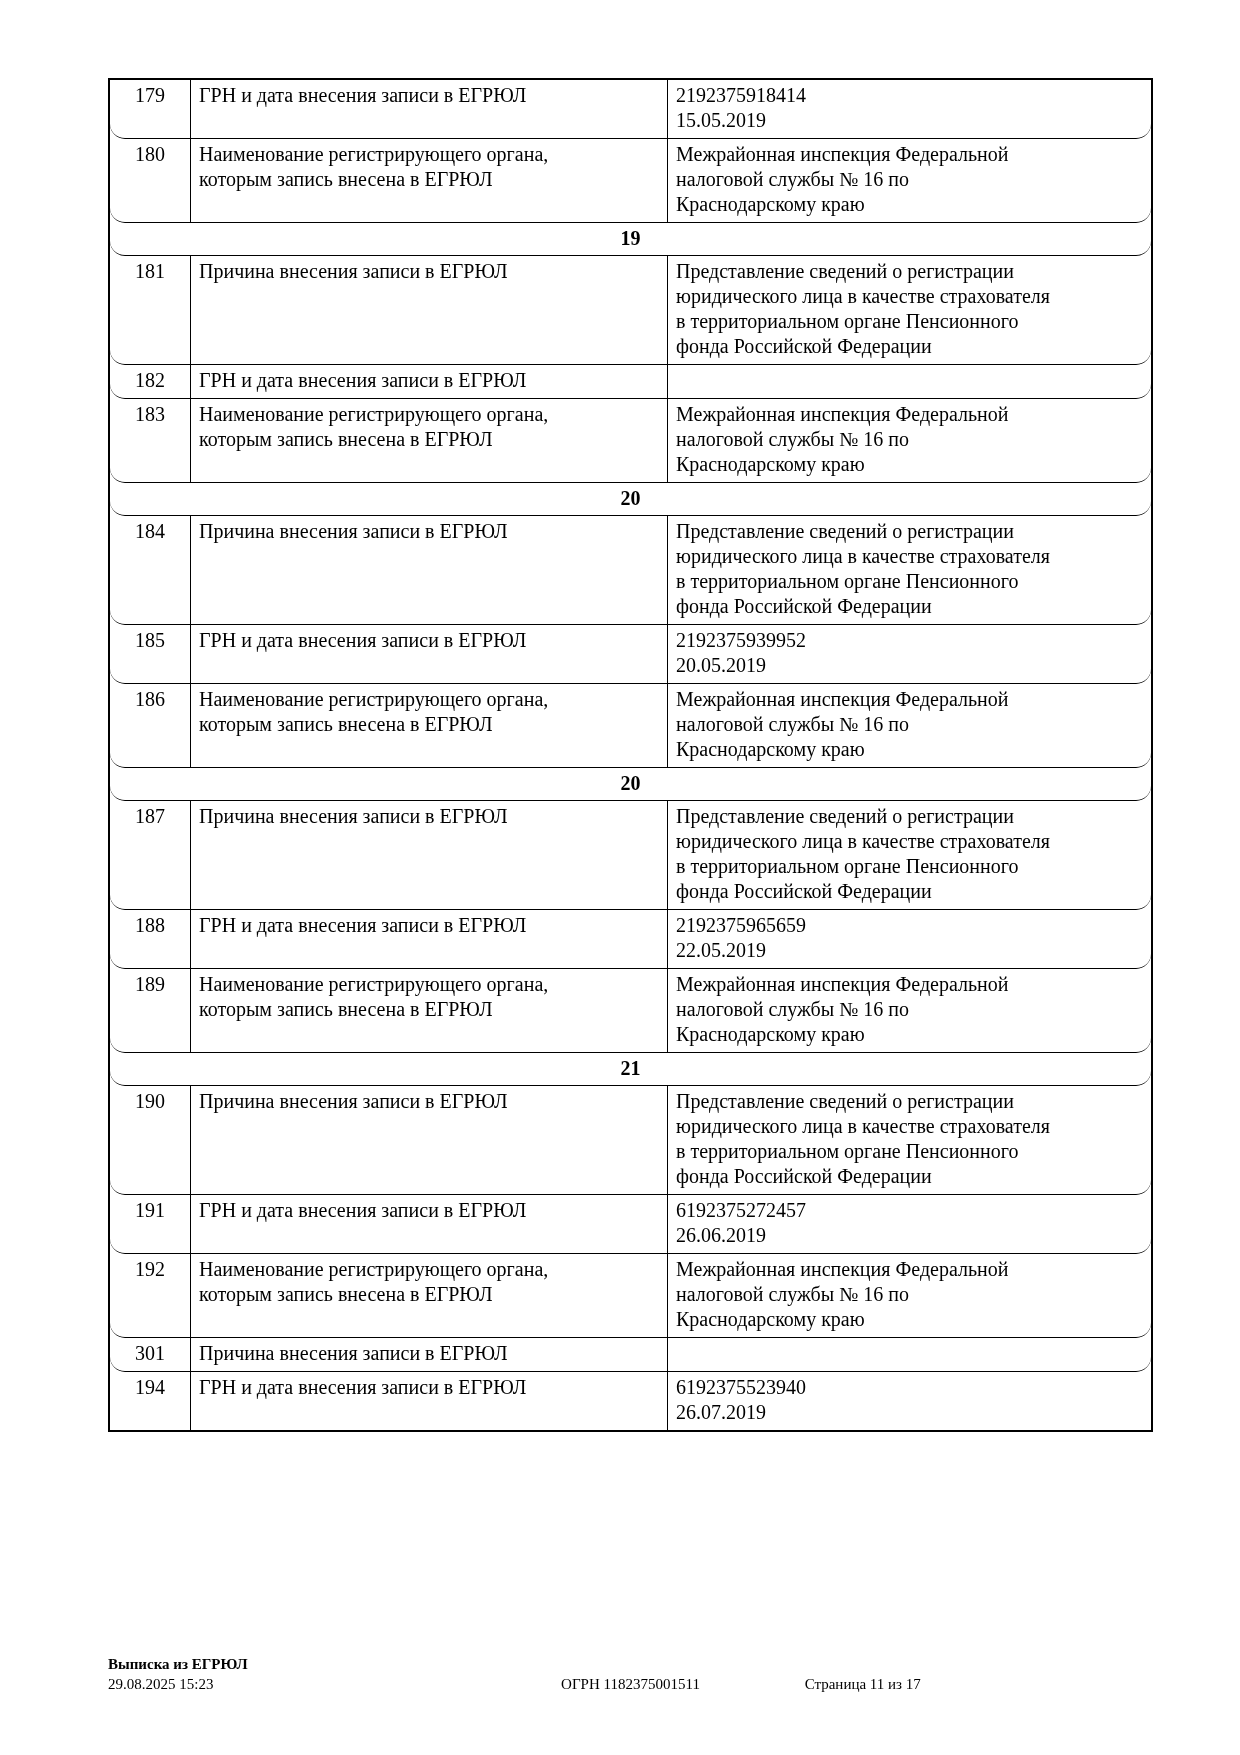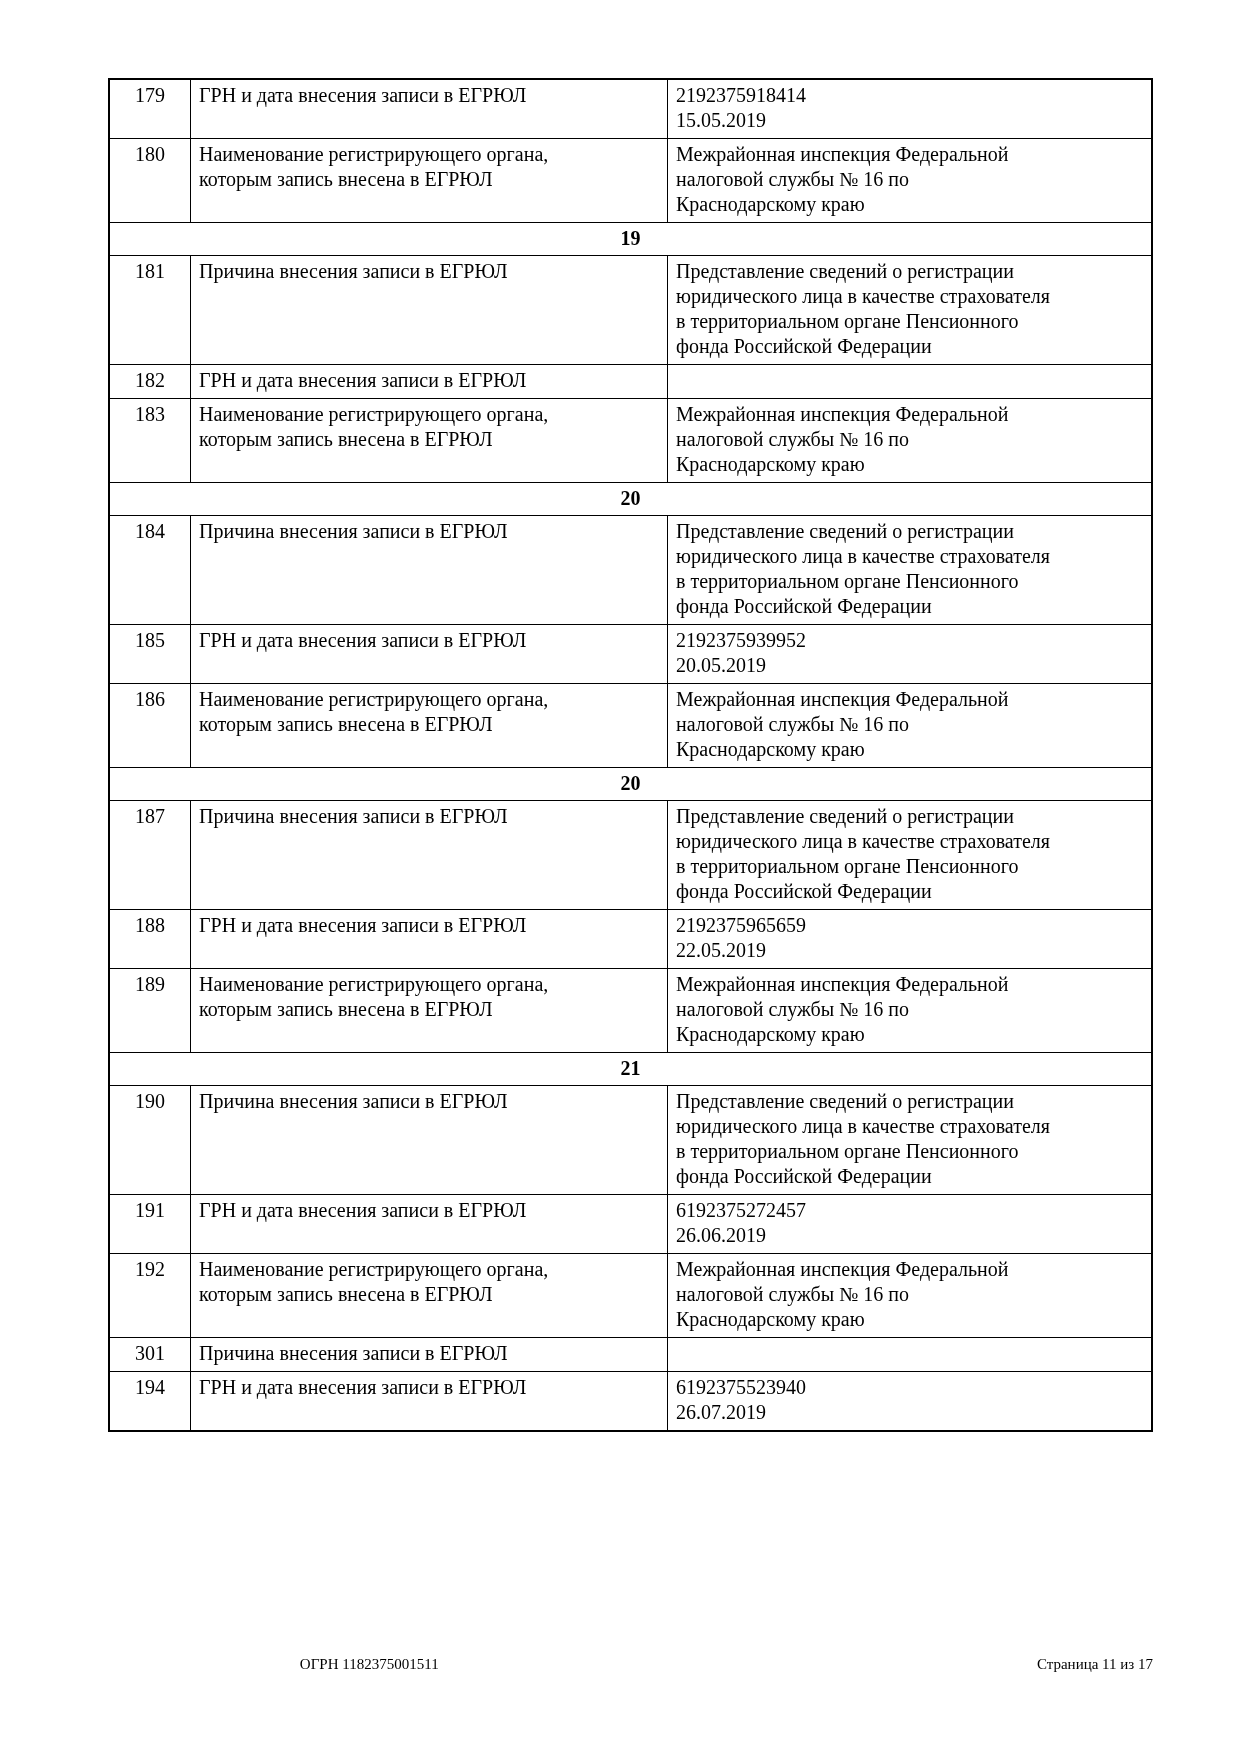--- a/index.html
+++ b/index.html
@@ -26,20 +26,21 @@
     position: absolute;
     left: 108px;
     top: 78px;
     width: 1045px;
     border: 2px solid #000000;
     box-sizing: border-box;
   }
   .row {
     display: flex;
     border-bottom: 1px solid #000000;
+    border-radius: 15px;
   }
   .row:last-child {
     border-bottom: 0;
   }
   .cell {
     box-sizing: border-box;
     padding: 3px 8px 5px 8px;
     line-height: 25px;
     white-space: pre-line;
   }
@@ -71,21 +72,21 @@
     left: 108px;
     top: 1654px;
     width: 1045px;
     display: flex;
     align-items: flex-end;
     font-size: 15px;
     line-height: 20px;
   }
   .f-left  { flex: 1; text-align: left; }
   .f-center{ flex: 1; text-align: center; }
-  .f-right { flex: 1; text-align: right; }
+  .f-right { flex: 1; }
   .f-title { font-weight: bold; }
 </style>
 </head>
 <body>
 
 <div class="page">
 
   <div class="egrul-table" id="egrul-table">
       <div class="row field-row">
         <div class="cell num">179</div>
@@ -197,17 +198,21 @@
       </div>
       <div class="row field-row">
         <div class="cell num">194</div>
         <div class="cell label">ГРН и дата внесения записи в ЕГРЮЛ</div>
         <div class="cell value">6192375523940
 26.07.2019</div>
       </div>
     </div>
 
   <div class="footer">
+    <div class="f-left">
+      <div class="f-title">Выписка из ЕГРЮЛ</div>
+      <div>29.08.2025 15:23</div>
+    </div>
     <div class="f-center">ОГРН 1182375001511</div>
     <div class="f-right">Страница 11 из 17</div>
   </div>
 
 </div>
 
 </body></html>

